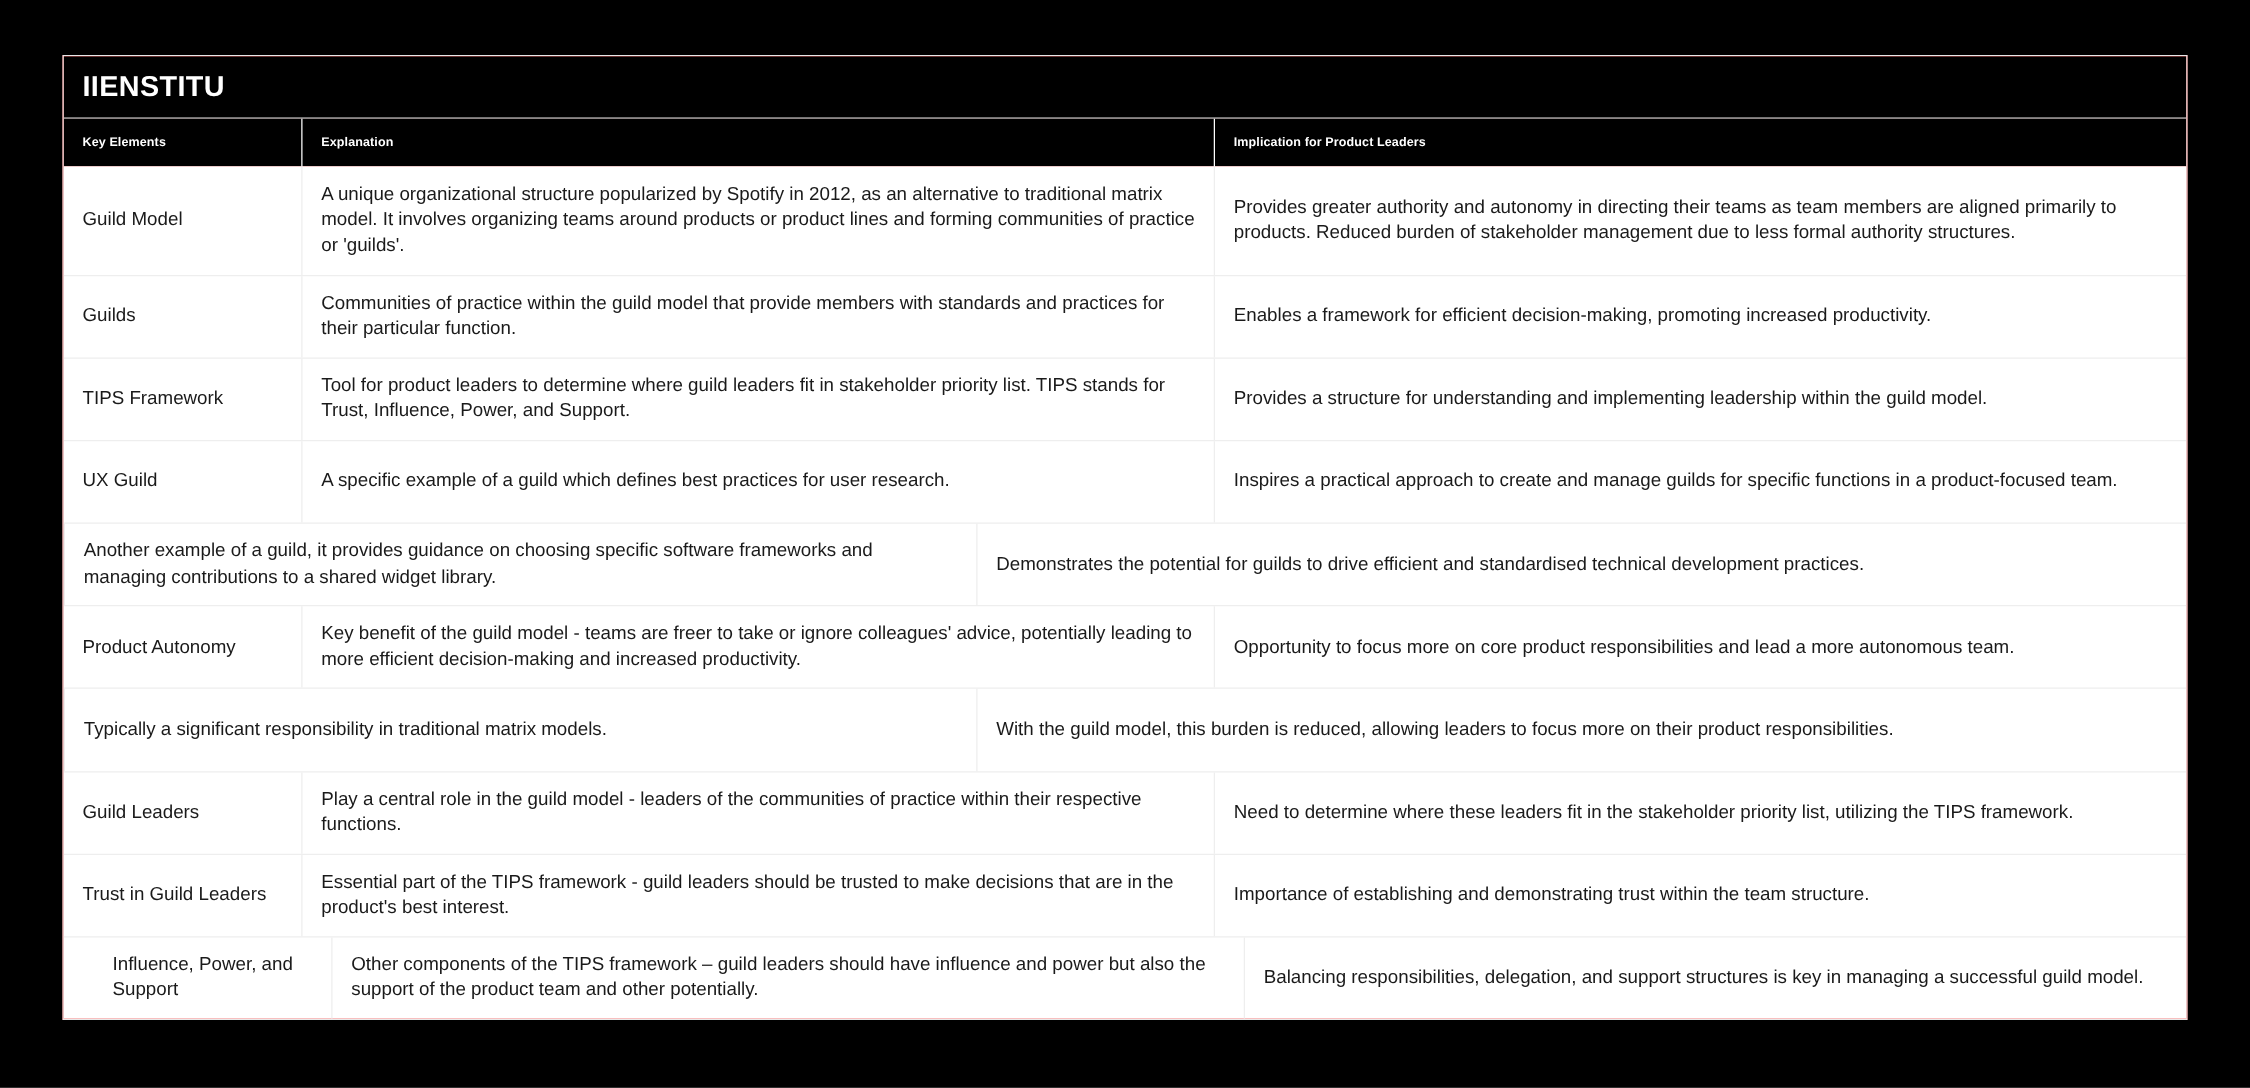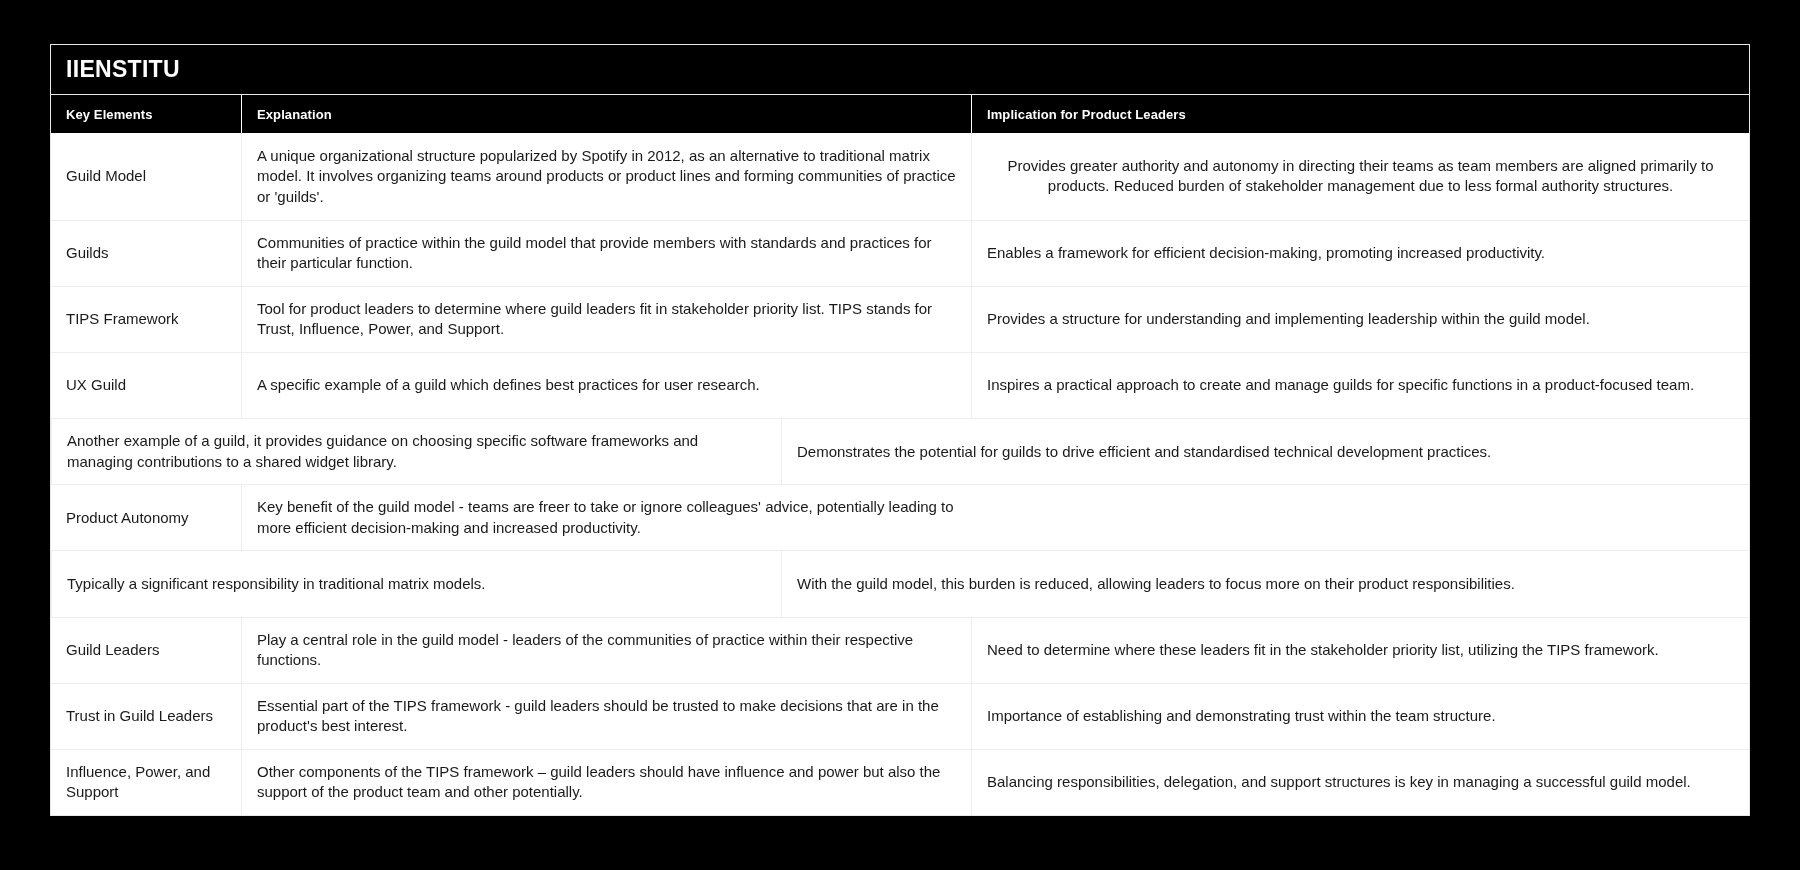--- a/index.html
+++ b/index.html
@@ -44,21 +44,21 @@
   }
   
   .head-row {
     display: flex;
     background: #000000;
     height: 38px;
     flex: 0 0 auto;
   }
   .head-cell {
     color: #ffffff;
-    font-size: 13px;
+    font-size: 10px;
     font-weight: bold;
     display: flex;
     align-items: center;
     padding: 0 15px;
     letter-spacing: 0.1px;
   }
   .head-cell.c2, .head-cell.c3 { border-left: 1px solid #ffffff; }
 
   
   .body-rows {
@@ -66,36 +66,36 @@
     flex-direction: column;
     flex: 1 1 auto;
     background: #ffffff;
   }
   .row {
     display: flex;
     flex: 1 1 0;
     border-bottom: 1px solid #eeeeee;
     min-height: 0;
   }
-  .row:last-child { border-bottom: none; }
+  .row:last-child { border-bottom: none; margin-left: 24px; }
   .cell {
     display: flex;
     align-items: center;
     padding: 6px 15px;
     color: #1a1a1a;
     font-size: 15px;
     line-height: 1.36;
     overflow: hidden;
   }
   .cell.c2, .cell.c3 { border-left: 1px solid #eeeeee; }
 
   
   .c1 { width: 190px; flex: 0 0 190px; }
   .c2 { width: 730px; flex: 0 0 730px; }
-  .c3 { width: 778px; flex: 1 1 auto; text-align: center; }
+  .c3 { width: 778px; flex: 1 1 auto; }
 
   .row.tall { flex: 1.33 1 0; }
 </style>
 </head>
 <body>
 
 <div class="page">
   <div class="table-frame">
 
     <div class="brand-bar">
@@ -135,20 +135,21 @@
       </div>
 
       <div class="row">
         <div class="cell c2">Another example of a guild, it provides guidance on choosing specific software frameworks and managing contributions to a shared widget library.</div>
         <div class="cell c3">Demonstrates the potential for guilds to drive efficient and standardised technical development practices.</div>
       </div>
 
       <div class="row">
         <div class="cell c1">Product Autonomy</div>
         <div class="cell c2">Key benefit of the guild model - teams are freer to take or ignore colleagues' advice, potentially leading to more efficient decision-making and increased productivity.</div>
+        <div class="cell c3">Opportunity to focus more on core product responsibilities and lead a more autonomous team.</div>
       </div>
 
       <div class="row">
         <div class="cell c2">Typically a significant responsibility in traditional matrix models.</div>
         <div class="cell c3">With the guild model, this burden is reduced, allowing leaders to focus more on their product responsibilities.</div>
       </div>
 
       <div class="row">
         <div class="cell c1">Guild Leaders</div>
         <div class="cell c2">Play a central role in the guild model - leaders of the communities of practice within their respective functions.</div>

